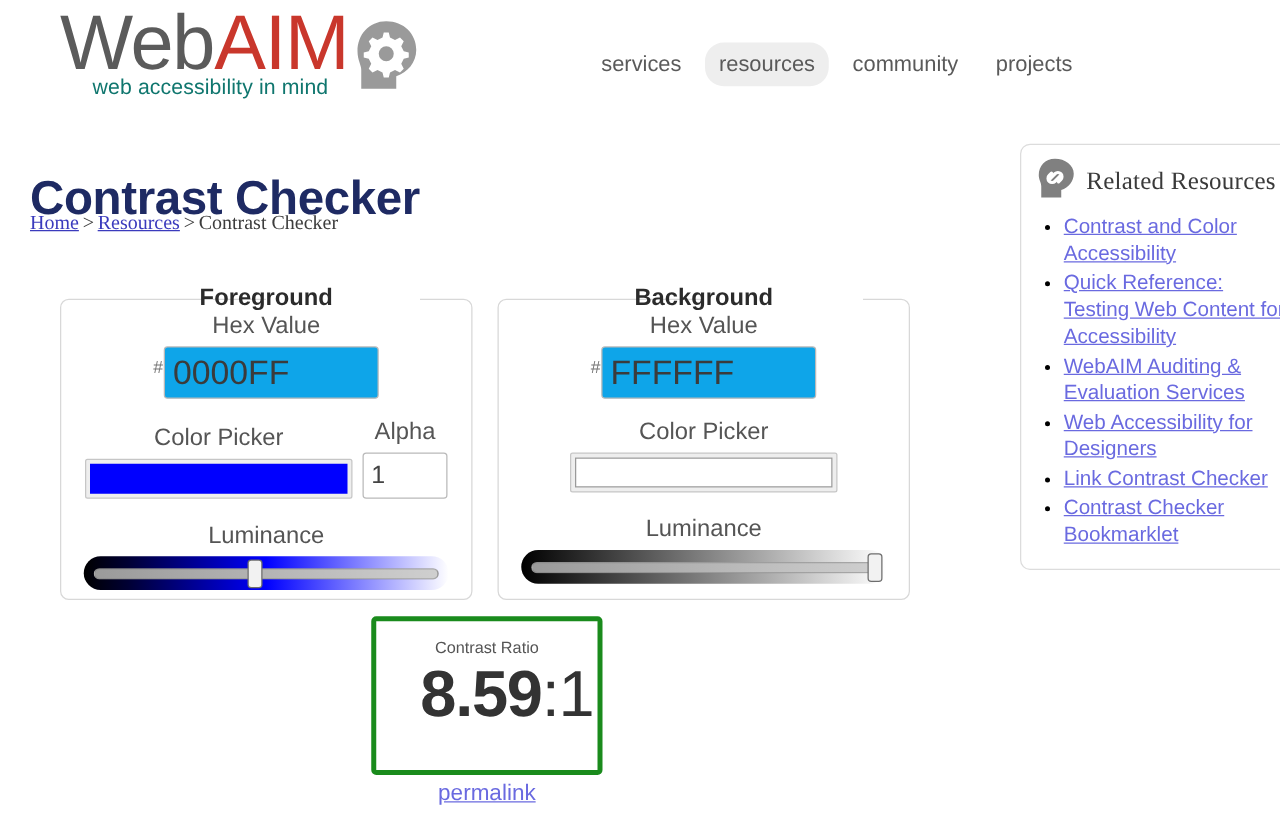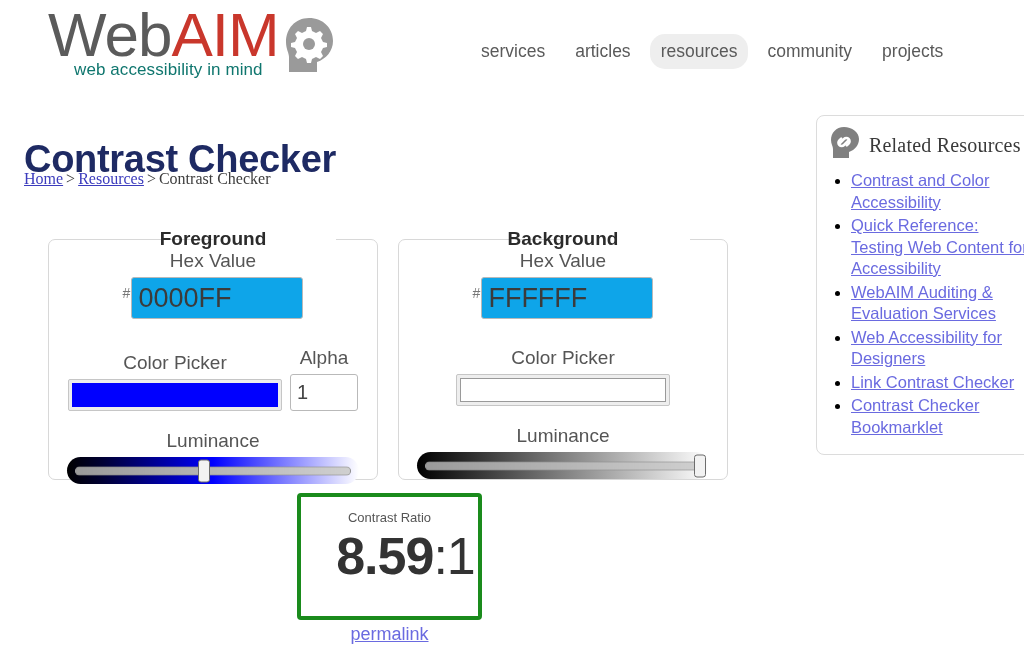--- a/index.html
+++ b/index.html
@@ -137,21 +137,21 @@
     border-radius: 3px;
     background: #0ea5e9;
     font-family: "Liberation Sans", sans-serif;
   }
 
   .picker-row {
     display: flex;
     justify-content: center;
     align-items: flex-end;
     gap: 8px;
-    margin-top: 28px;
+    margin-top: 16px;
   }
   .picker-col { text-align: center; }
   .swatch {
     width: 214px;
     height: 32px;
     border: 1px solid #c6c6c6;
     background: #eeeeee;
     padding: 3px;
     border-radius: 2px;
     cursor: pointer;
@@ -286,21 +286,20 @@
       <svg width="54" height="60" viewBox="0 0 54 60">
         <path d="M26 2 C12 2 3 13 3 26 C3 33 6 37 6 41 L6 56 L34 56 L34 46 C43 43 50 35 50 25 C50 12 40 2 26 2 Z" fill="#9a9a9a"></path>
         <path d="M24 11 l4 0 l1 4 l4 2 l4 -2 l3 3 l-2 4 l2 4 l4 1 l0 4 l-4 1 l-2 4 l2 4 l-3 3 l-4 -2 l-4 2 l-1 4 l-4 0 l-1 -4 l-4 -2 l-4 2 l-3 -3 l2 -4 l-2 -4 l-4 -1 l0 -4 l4 -1 l2 -4 l-2 -4 l3 -3 l4 2 l4 -2 Z" fill="#ffffff"></path>
         <circle cx="26" cy="28" r="6" fill="#9a9a9a"></circle>
       </svg>
     </div>
   </div>
 
   <nav class="nav">
     <div class="nav-item">services</div>
-    <div class="nav-item">articles</div>
     <div class="nav-item active">resources</div>
     <div class="nav-item">community</div>
     <div class="nav-item">projects</div>
   </nav>
 </div>
 
 <h1 class="page-title">Contrast Checker</h1>
 
 <div class="breadcrumb"><a href="#">Home</a><span class="sep">&gt;</span><a href="#">Resources</a><span class="sep">&gt;</span><span>Contrast Checker</span></div>
 

